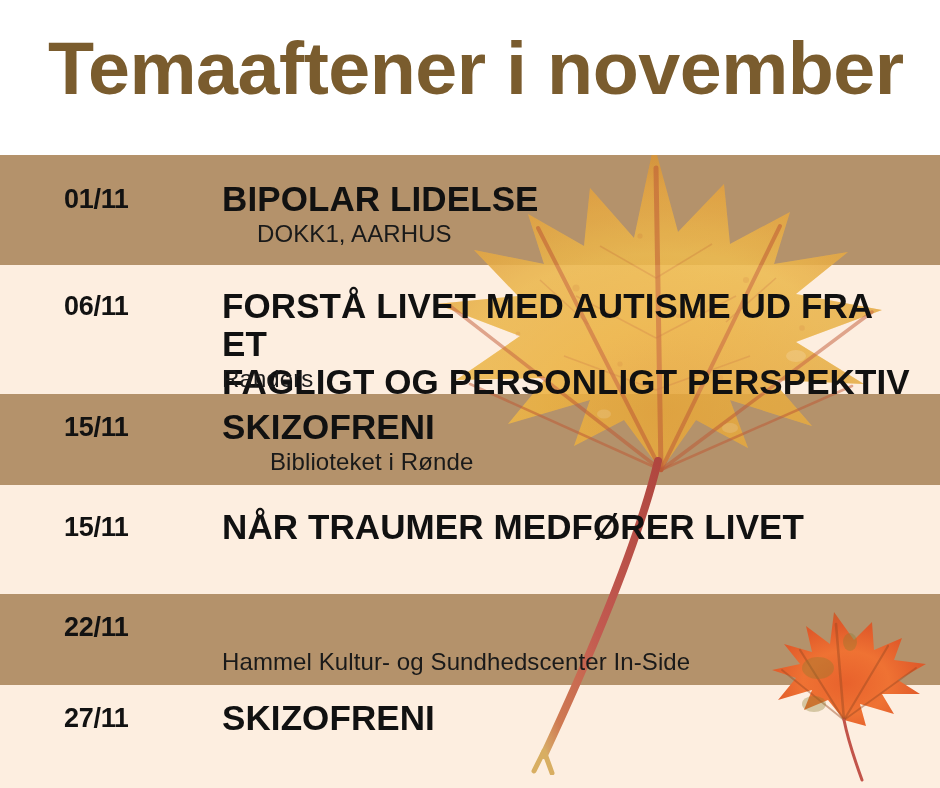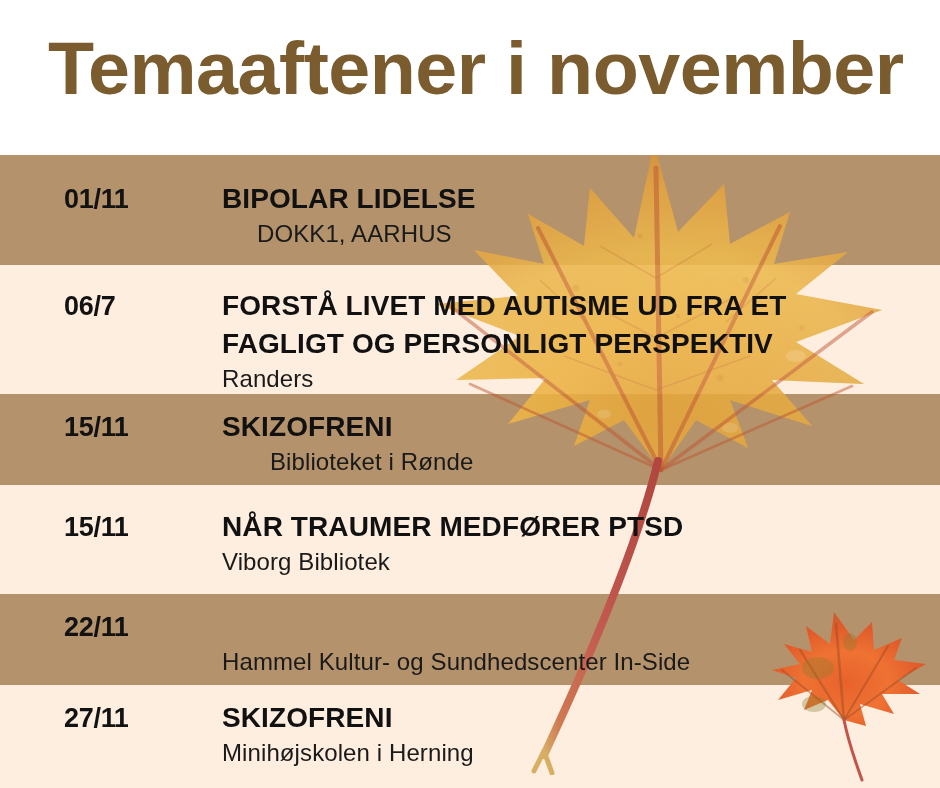--- a/index.html
+++ b/index.html
@@ -122,21 +122,21 @@
     font-weight: 700;
     color: #121212;
     letter-spacing: -0.3px;
     white-space: nowrap;
   }
   .row-title {
     position: absolute;
     left: 222px;
     width: 690px;
     font-family: "Liberation Sans Narrow", "Liberation Sans", sans-serif;
-    font-size: 28px;
+    font-size: 35px;
     font-weight: 700;
     color: #111111;
     letter-spacing: 0.1px;
     line-height: 38px;
     white-space: pre-line;
   }
   .row-venue {
     position: absolute;
     left: 222px;
     width: 690px;
@@ -286,43 +286,41 @@
 
   <div class="rows">
 
     <div class="row" style="top:155px; height:90px;">
       <div class="row-date" style="top:29px;">01/11</div>
       <div class="row-title" style="top:25px;">BIPOLAR LIDELSE</div>
       <div class="row-venue" style="top:64px;margin-left:35px;">DOKK1, AARHUS</div>
     </div>
 
     <div class="row" style="top:265px; height:129px;">
-      <div class="row-date" style="top:26px;">06/7</div>
+      <div class="row-date" style="top:26px;">06/11</div>
       <div class="row-title" style="top:22px;">FORSTÅ LIVET MED AUTISME UD FRA ET
 FAGLIGT OG PERSONLIGT PERSPEKTIV</div>
       <div class="row-venue" style="top:99px;">Randers</div>
     </div>
 
     <div class="row" style="top:394px; height:91px;">
       <div class="row-date" style="top:18px;">15/11</div>
       <div class="row-title" style="top:14px;">SKIZOFRENI</div>
       <div class="row-venue" style="top:53px;margin-left:48px;">Biblioteket i Rønde</div>
     </div>
 
     <div class="row" style="top:485px; height:109px;">
       <div class="row-date" style="top:27px;">15/11</div>
-      <div class="row-title" style="top:23px;">NÅR TRAUMER MEDFØRER PTSD</div>
-      <div class="row-venue" style="top:62px;">Viborg Bibliotek</div>
+      <div class="row-title" style="top:23px;">NÅR TRAUMER MEDFØRER LIVET</div>
     </div>
 
     <div class="row" style="top:594px; height:91px;">
       <div class="row-date" style="top:18px;">22/11</div>
       <div class="row-venue" style="top:53px;">Hammel Kultur- og Sundhedscenter In-Side</div>
     </div>
 
     <div class="row" style="top:685px; height:105px;">
       <div class="row-date" style="top:18px;">27/11</div>
       <div class="row-title" style="top:14px;">SKIZOFRENI</div>
-      <div class="row-venue" style="top:53px;">Minihøjskolen i Herning</div>
     </div>
 
   </div>
 </div>
 
 </body></html>

